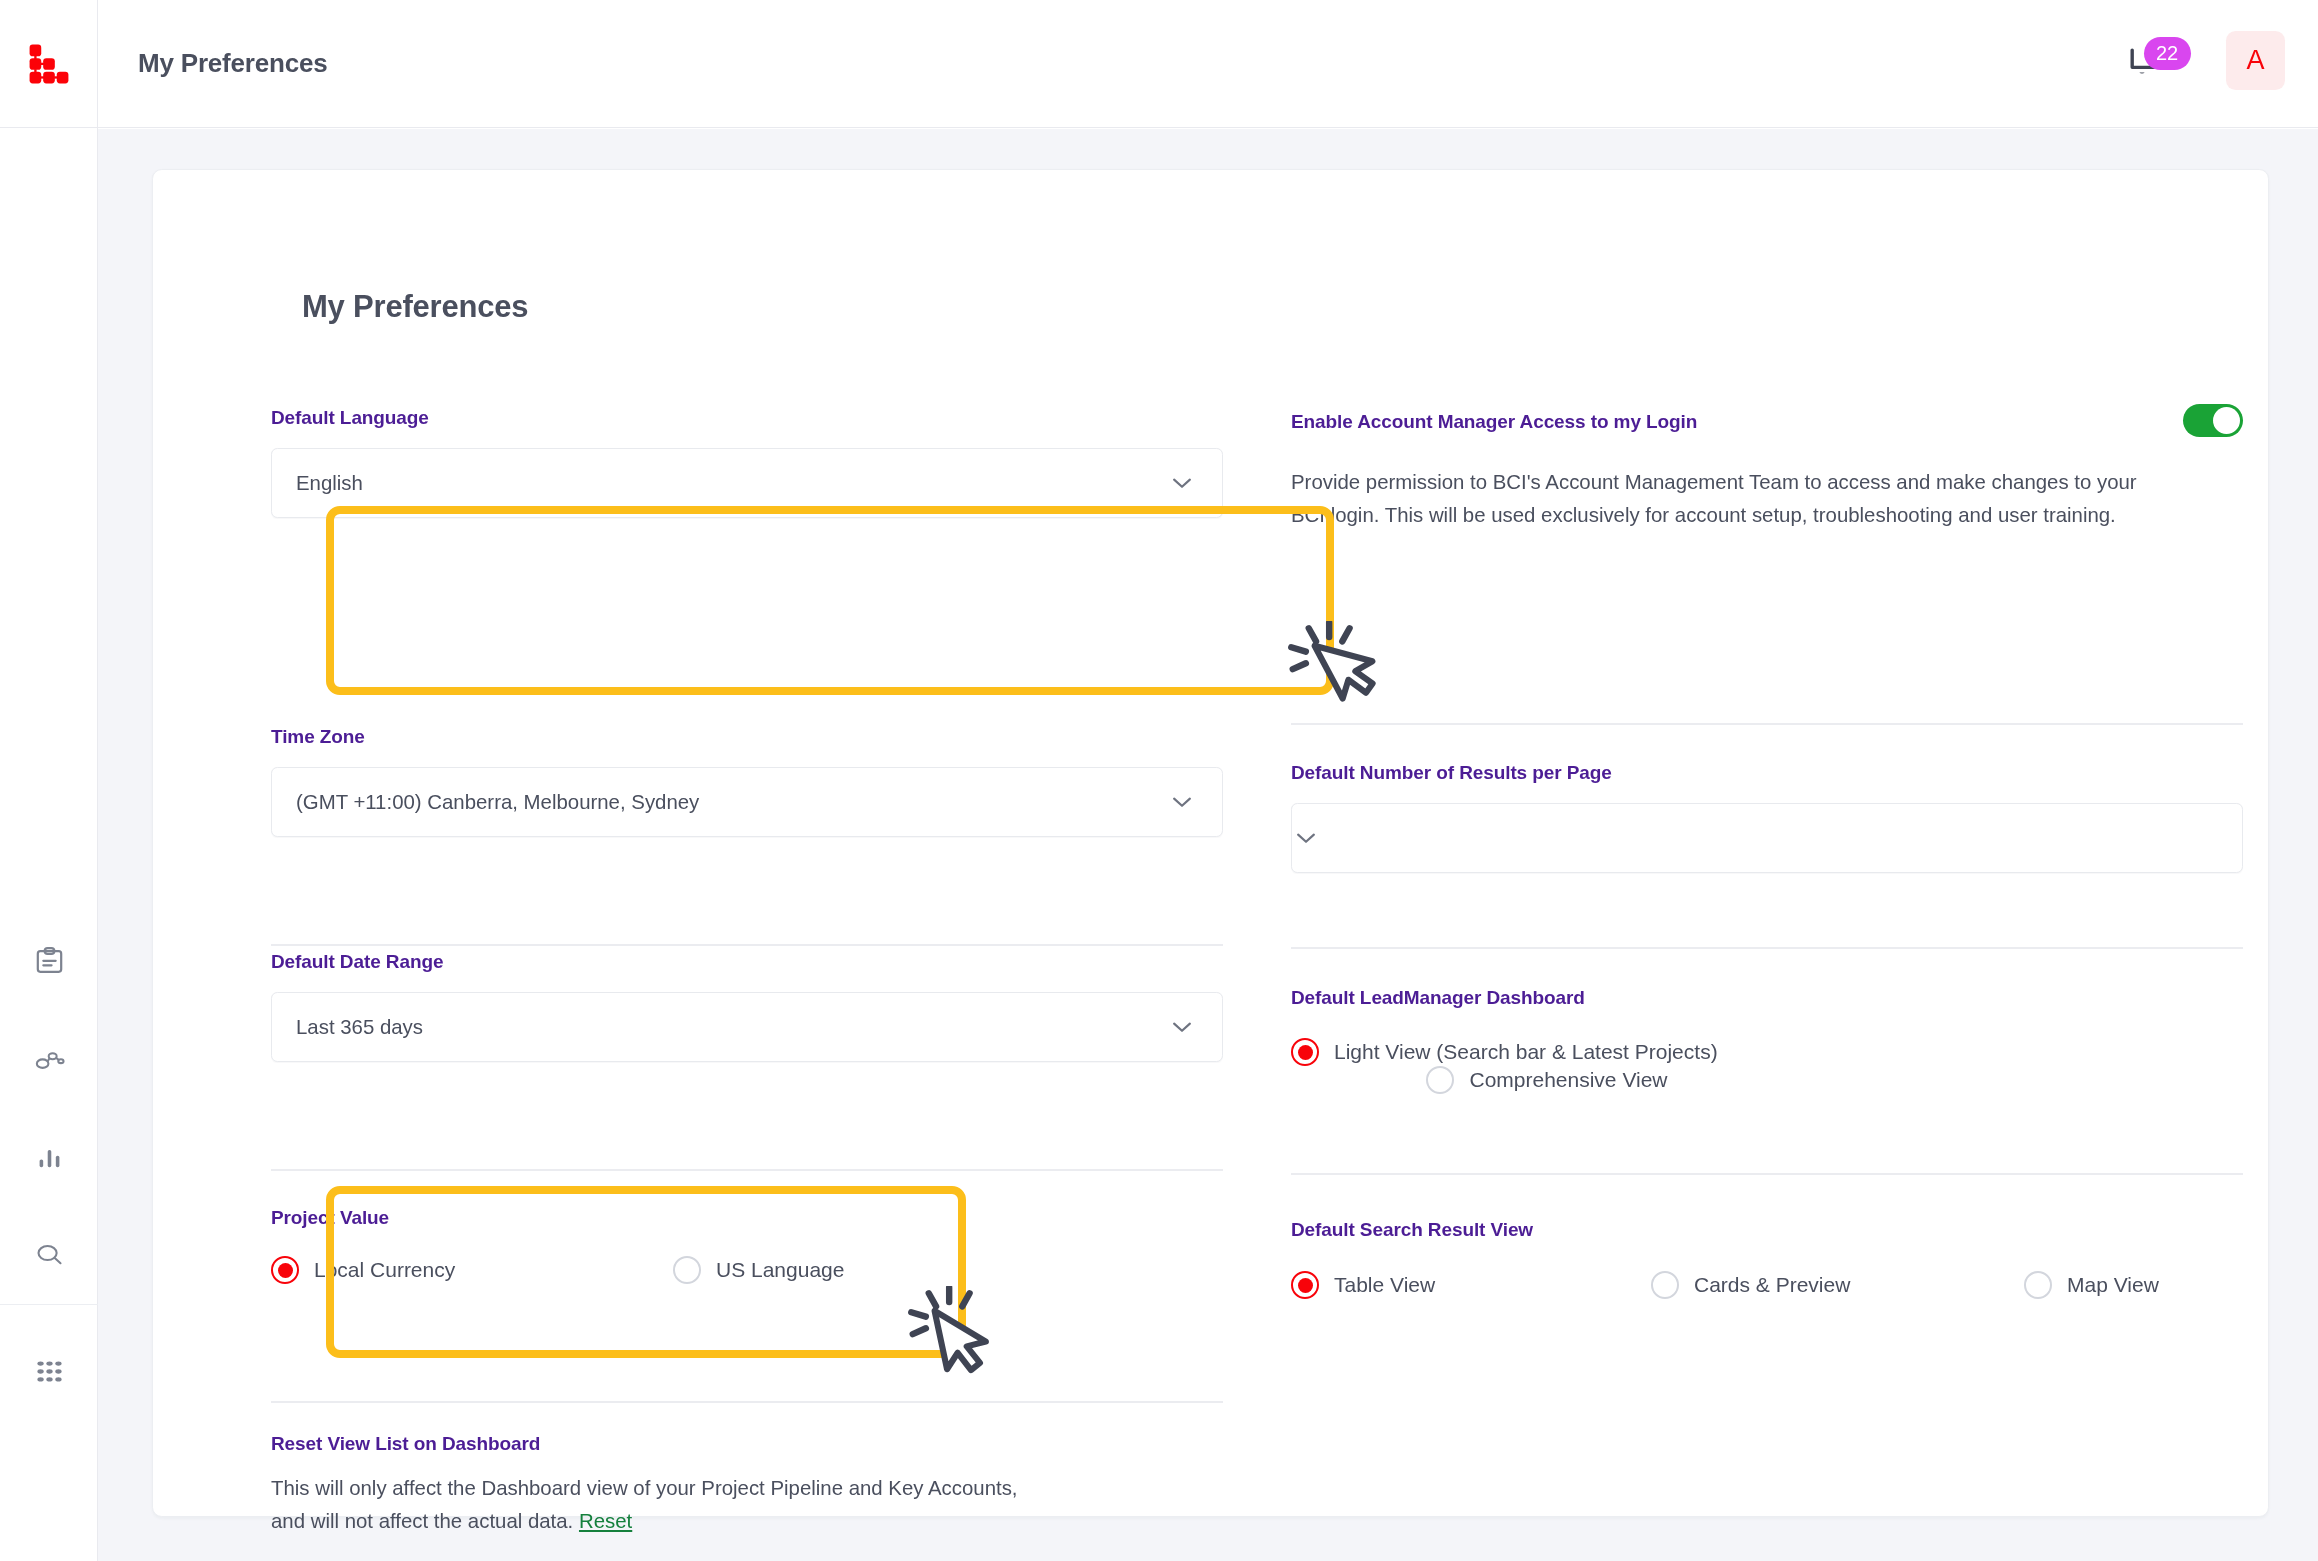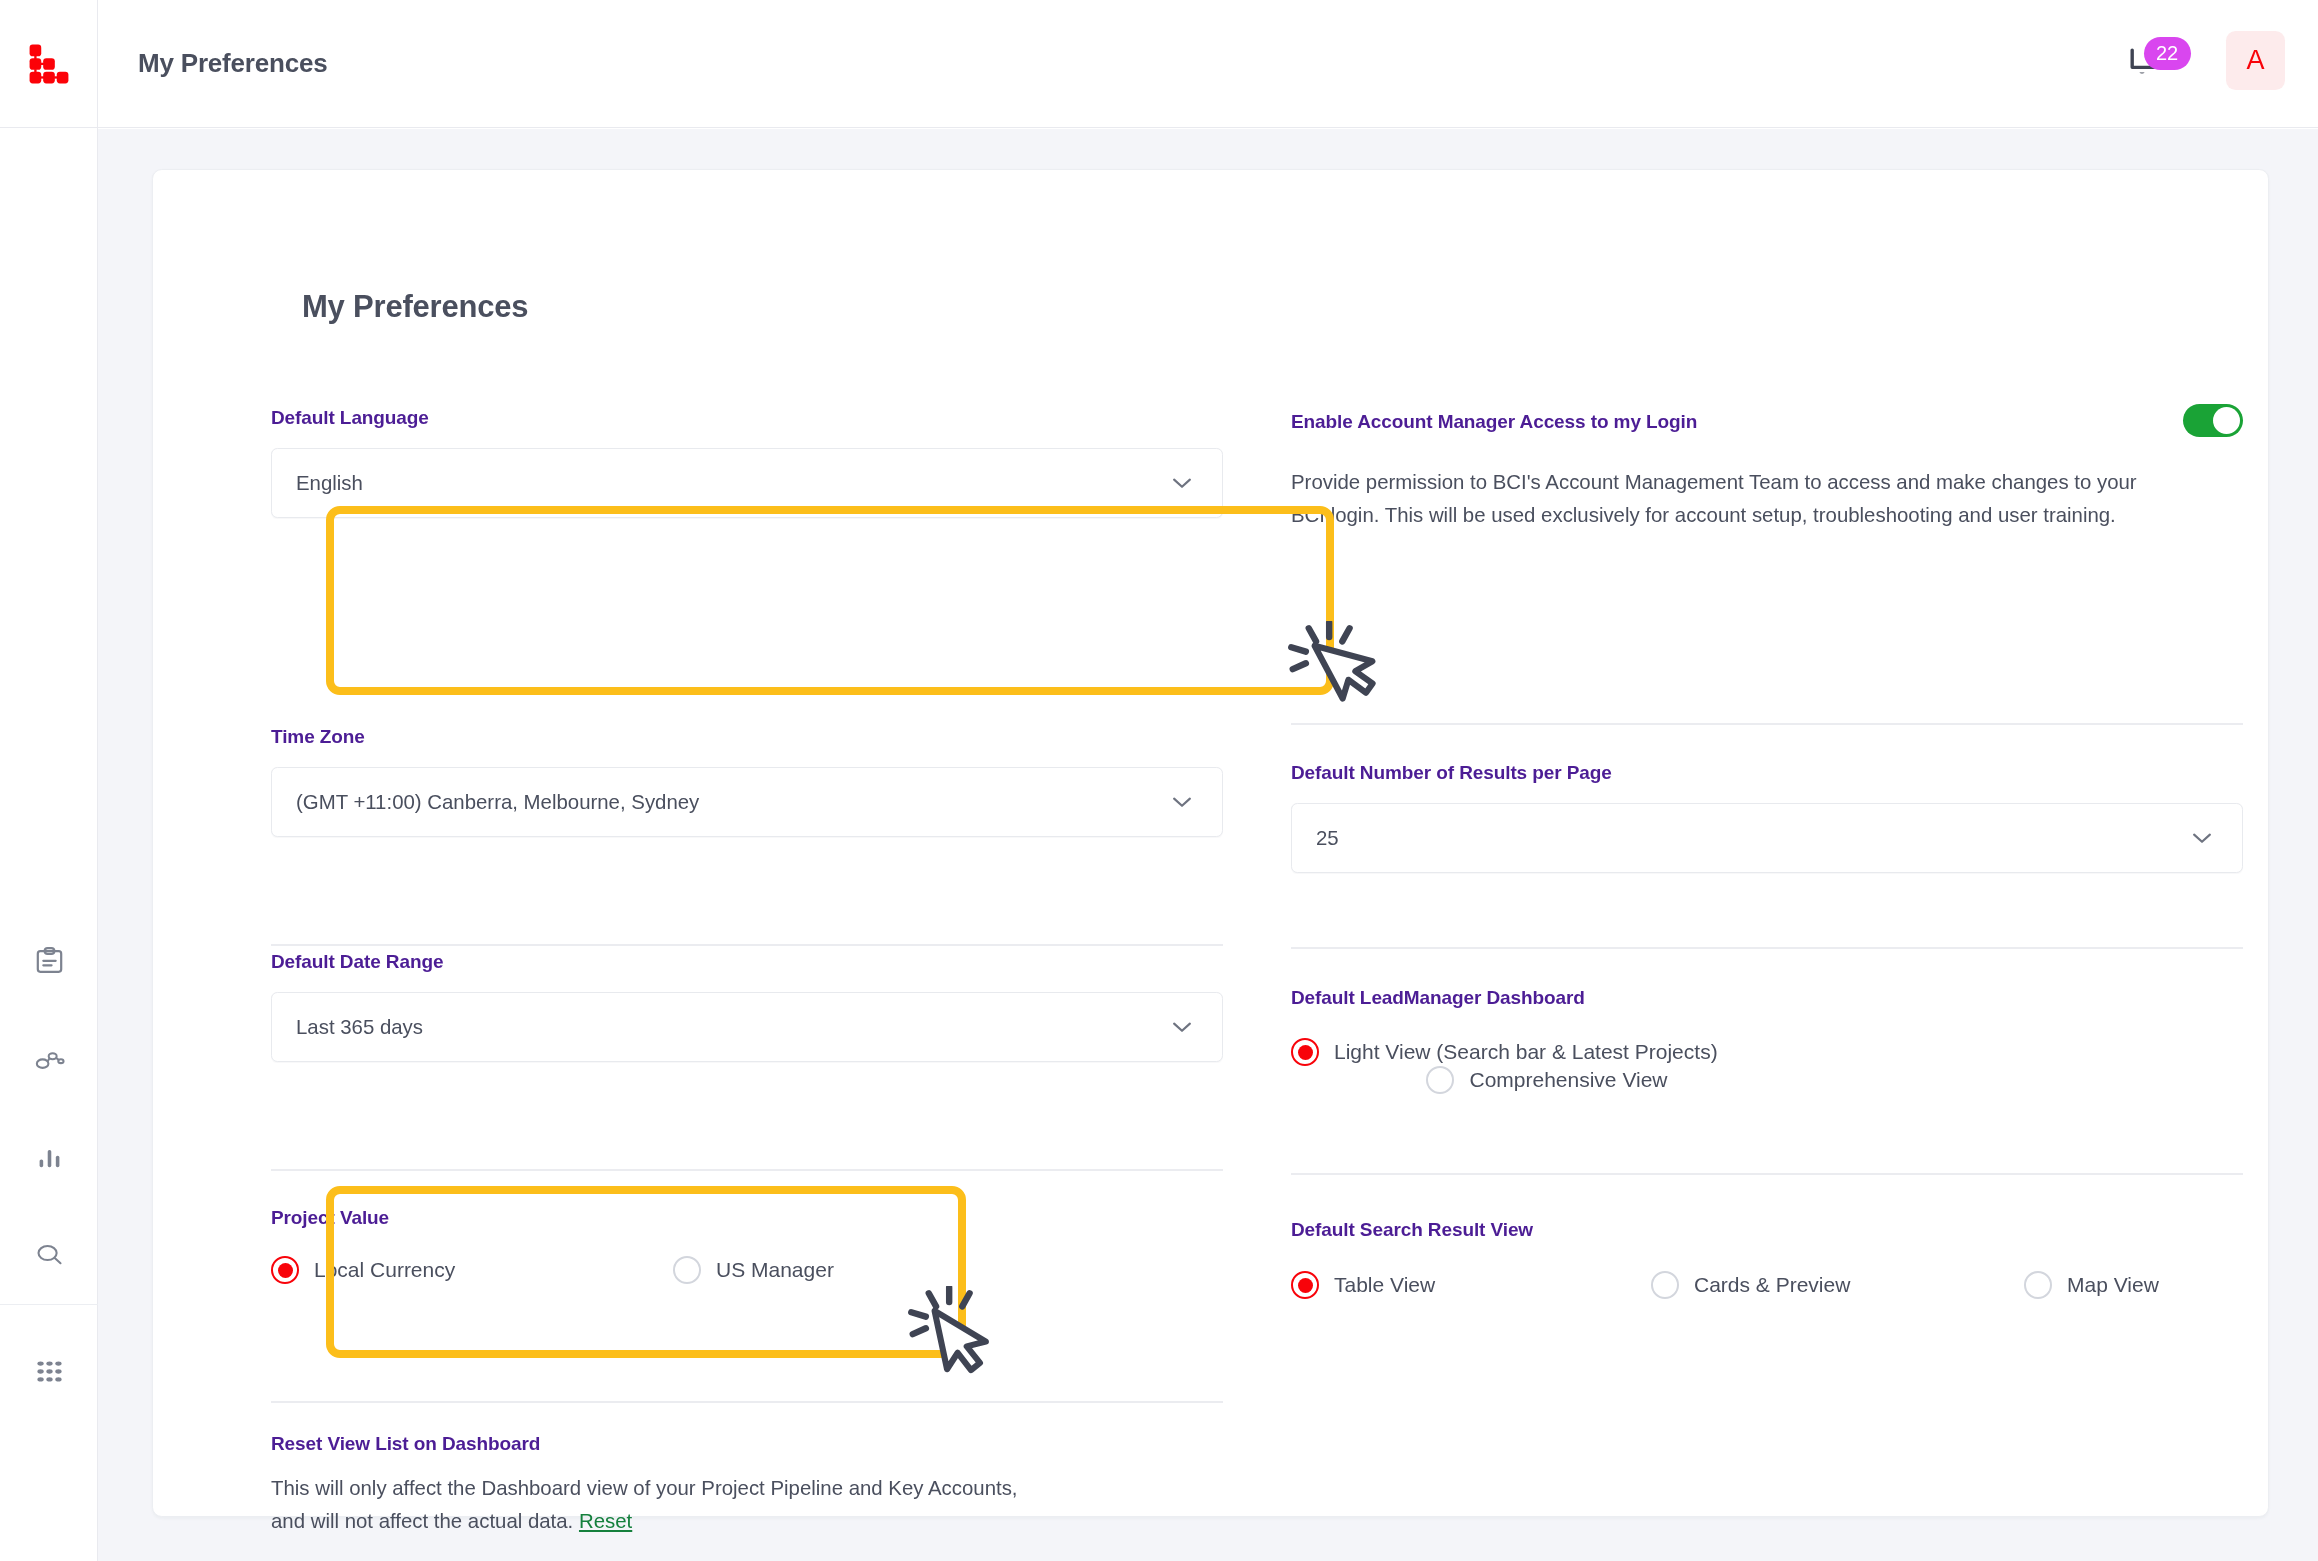--- a/index.html
+++ b/index.html
@@ -296,21 +296,21 @@
           <div class="field-label">Project Value</div>
           <div class="radio-row" style="top:49px;left:0;">
             <div class="radio-opt" style="width:402px;">
               <span class="radio">
                   <i class="dot"></i>
                 </span>
               <span class="radio-label">Local Currency</span>
             </div>
             <div class="radio-opt">
               <span class="radio off"></span>
-              <span class="radio-label">US Manager</span>
+              <span class="radio-label">US Language</span>
             </div>
           </div>
         </div>
 
         <div class="divider" style="top:1231px;left:0;"></div>
 
         <div class="fieldset" style="top:1263px;left:0;width:961px;">
           <div class="field-label">Reset View List on Dashboard</div>
           <div class="body-text" style="margin-top:17px;">
             <span>This will only affect the Dashboard view of your Project Pipeline and Key Accounts,</span><br>
@@ -333,21 +333,20 @@
             <span>Provide permission to BCI's Account Management Team to access and make changes to your</span><br>
             <span>BCI login. This will be used exclusively for account setup, troubleshooting and user training.</span>
           </div>
         </div>
 
         <div class="divider" style="top:553px;left:0;"></div>
 
         <div class="fieldset" style="top:592px;left:0;">
           <div class="field-label">Default Number of Results per Page</div>
           <div class="select-box">
-            <span class="select-value">25</span>
             <span class="select-caret">
               <svg width="28" height="18" viewBox="0 0 24 16" fill="none" stroke="#6e7380" stroke-width="1.9" stroke-linecap="round" stroke-linejoin="round">
                 <polyline points="5,5 12,11.4 19,5"></polyline>
               </svg>
             </span>
           </div>
         </div>
 
         <div class="divider" style="top:777px;left:0;"></div>
 

